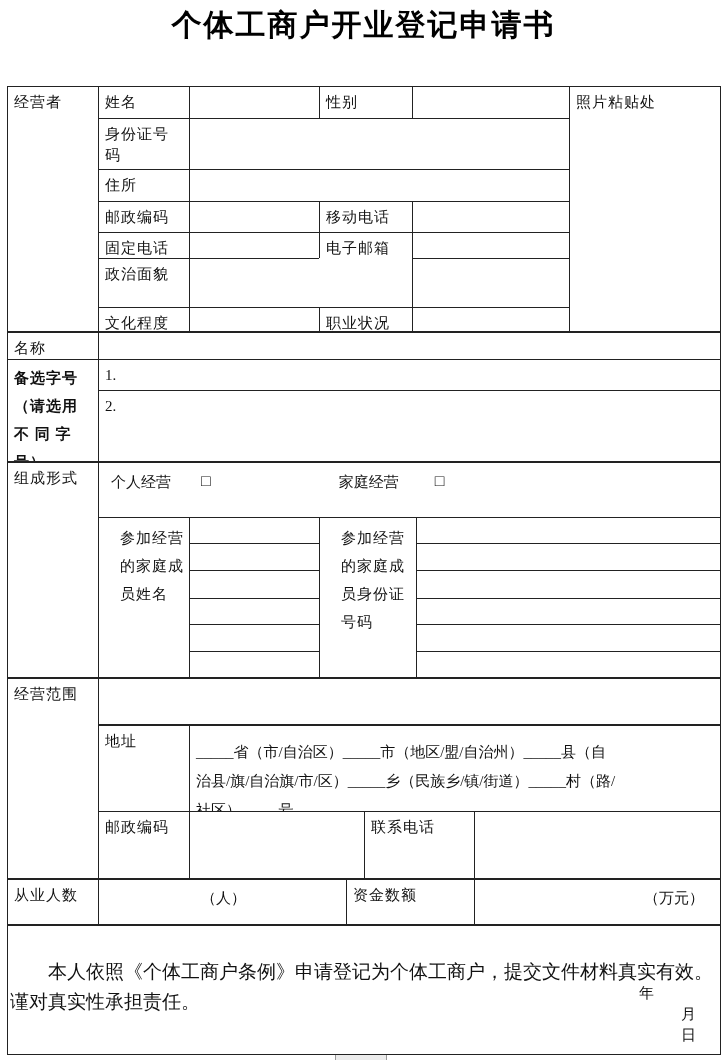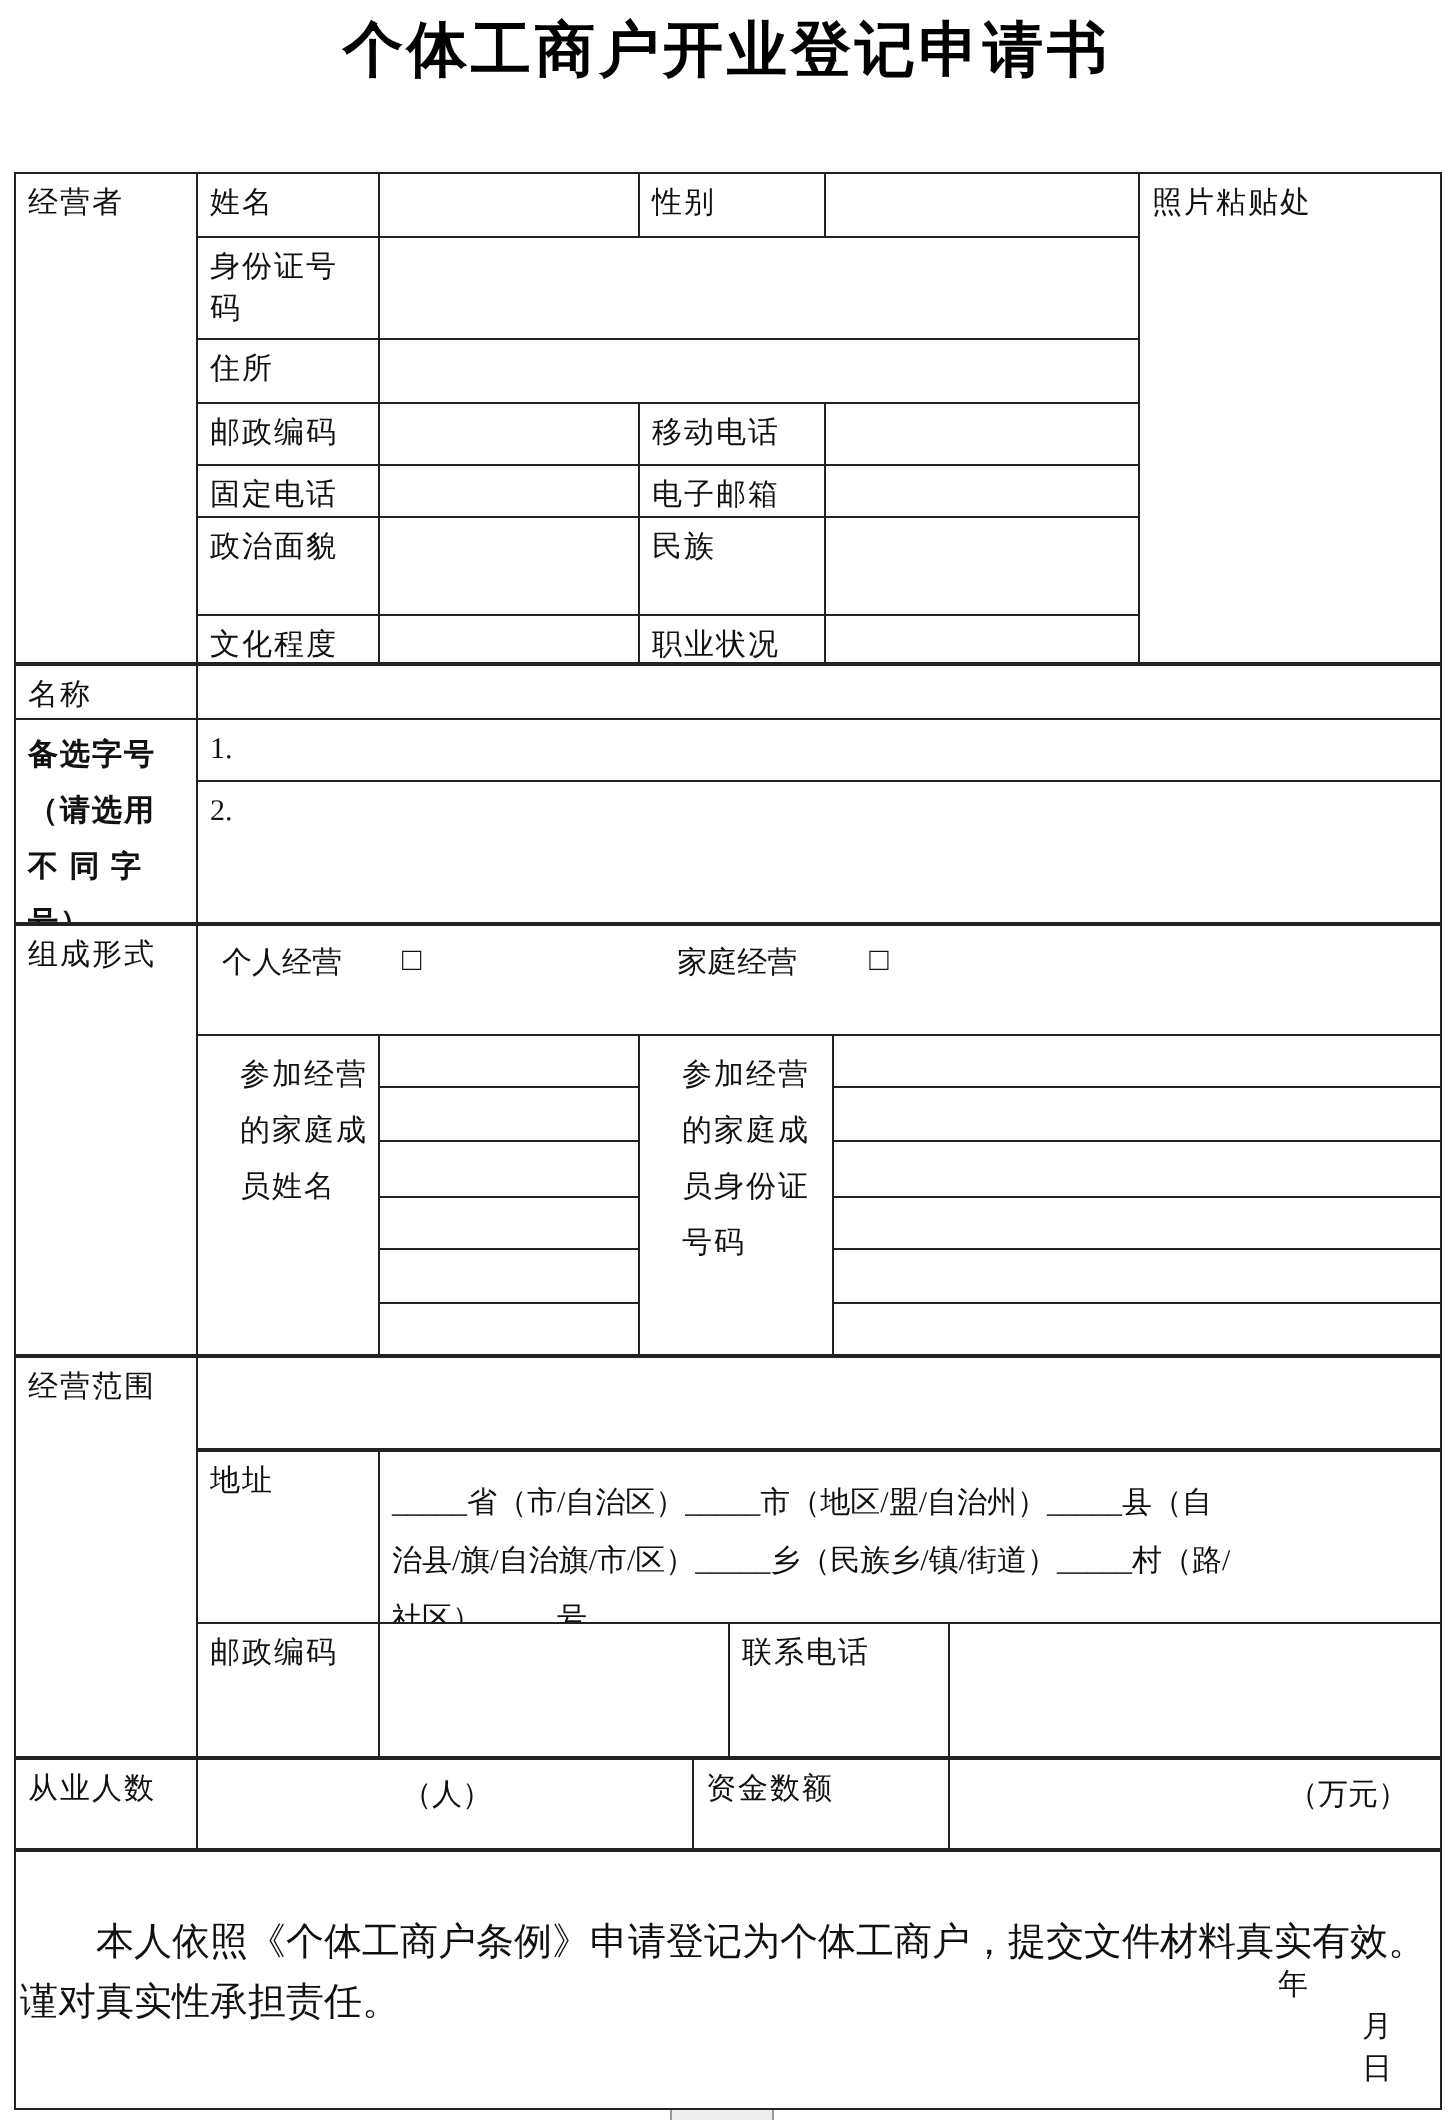--- a/index.html
+++ b/index.html
@@ -60,21 +60,20 @@
     <div class="cell lab" style="left:311px;top:114px;width:93px;height:31px">移动电话</div>
     <div class="cell" style="left:404px;top:114px;width:157px;height:31px"></div>
 
     <div class="cell lab" style="left:90px;top:145px;width:91px;height:26px">固定电话</div>
     <div class="cell" style="left:181px;top:145px;width:130px;height:26px"></div>
     <div class="cell lab" style="left:311px;top:145px;width:93px;height:26px">电子邮箱</div>
     <div class="cell" style="left:404px;top:145px;width:157px;height:26px"></div>
 
     <div class="cell lab" style="left:90px;top:171px;width:91px;height:49px">政治面貌</div>
     <div class="cell" style="left:181px;top:171px;width:130px;height:49px"></div>
-    <div class="cell lab" style="left:311px;top:171px;width:93px;height:49px">民族</div>
     <div class="cell" style="left:404px;top:171px;width:157px;height:49px"></div>
 
     <div class="cell lab" style="left:90px;top:220px;width:91px;height:24px">文化程度</div>
     <div class="cell" style="left:181px;top:220px;width:130px;height:24px"></div>
     <div class="cell lab" style="left:311px;top:220px;width:93px;height:24px">职业状况</div>
     <div class="cell" style="left:404px;top:220px;width:157px;height:24px"></div>
 
     <div class="cell lab nl thick" style="left:0;top:244px;width:90px;height:28px">名称</div>
     <div class="cell thick" style="left:90px;top:244px;width:622px;height:28px"></div>
 

